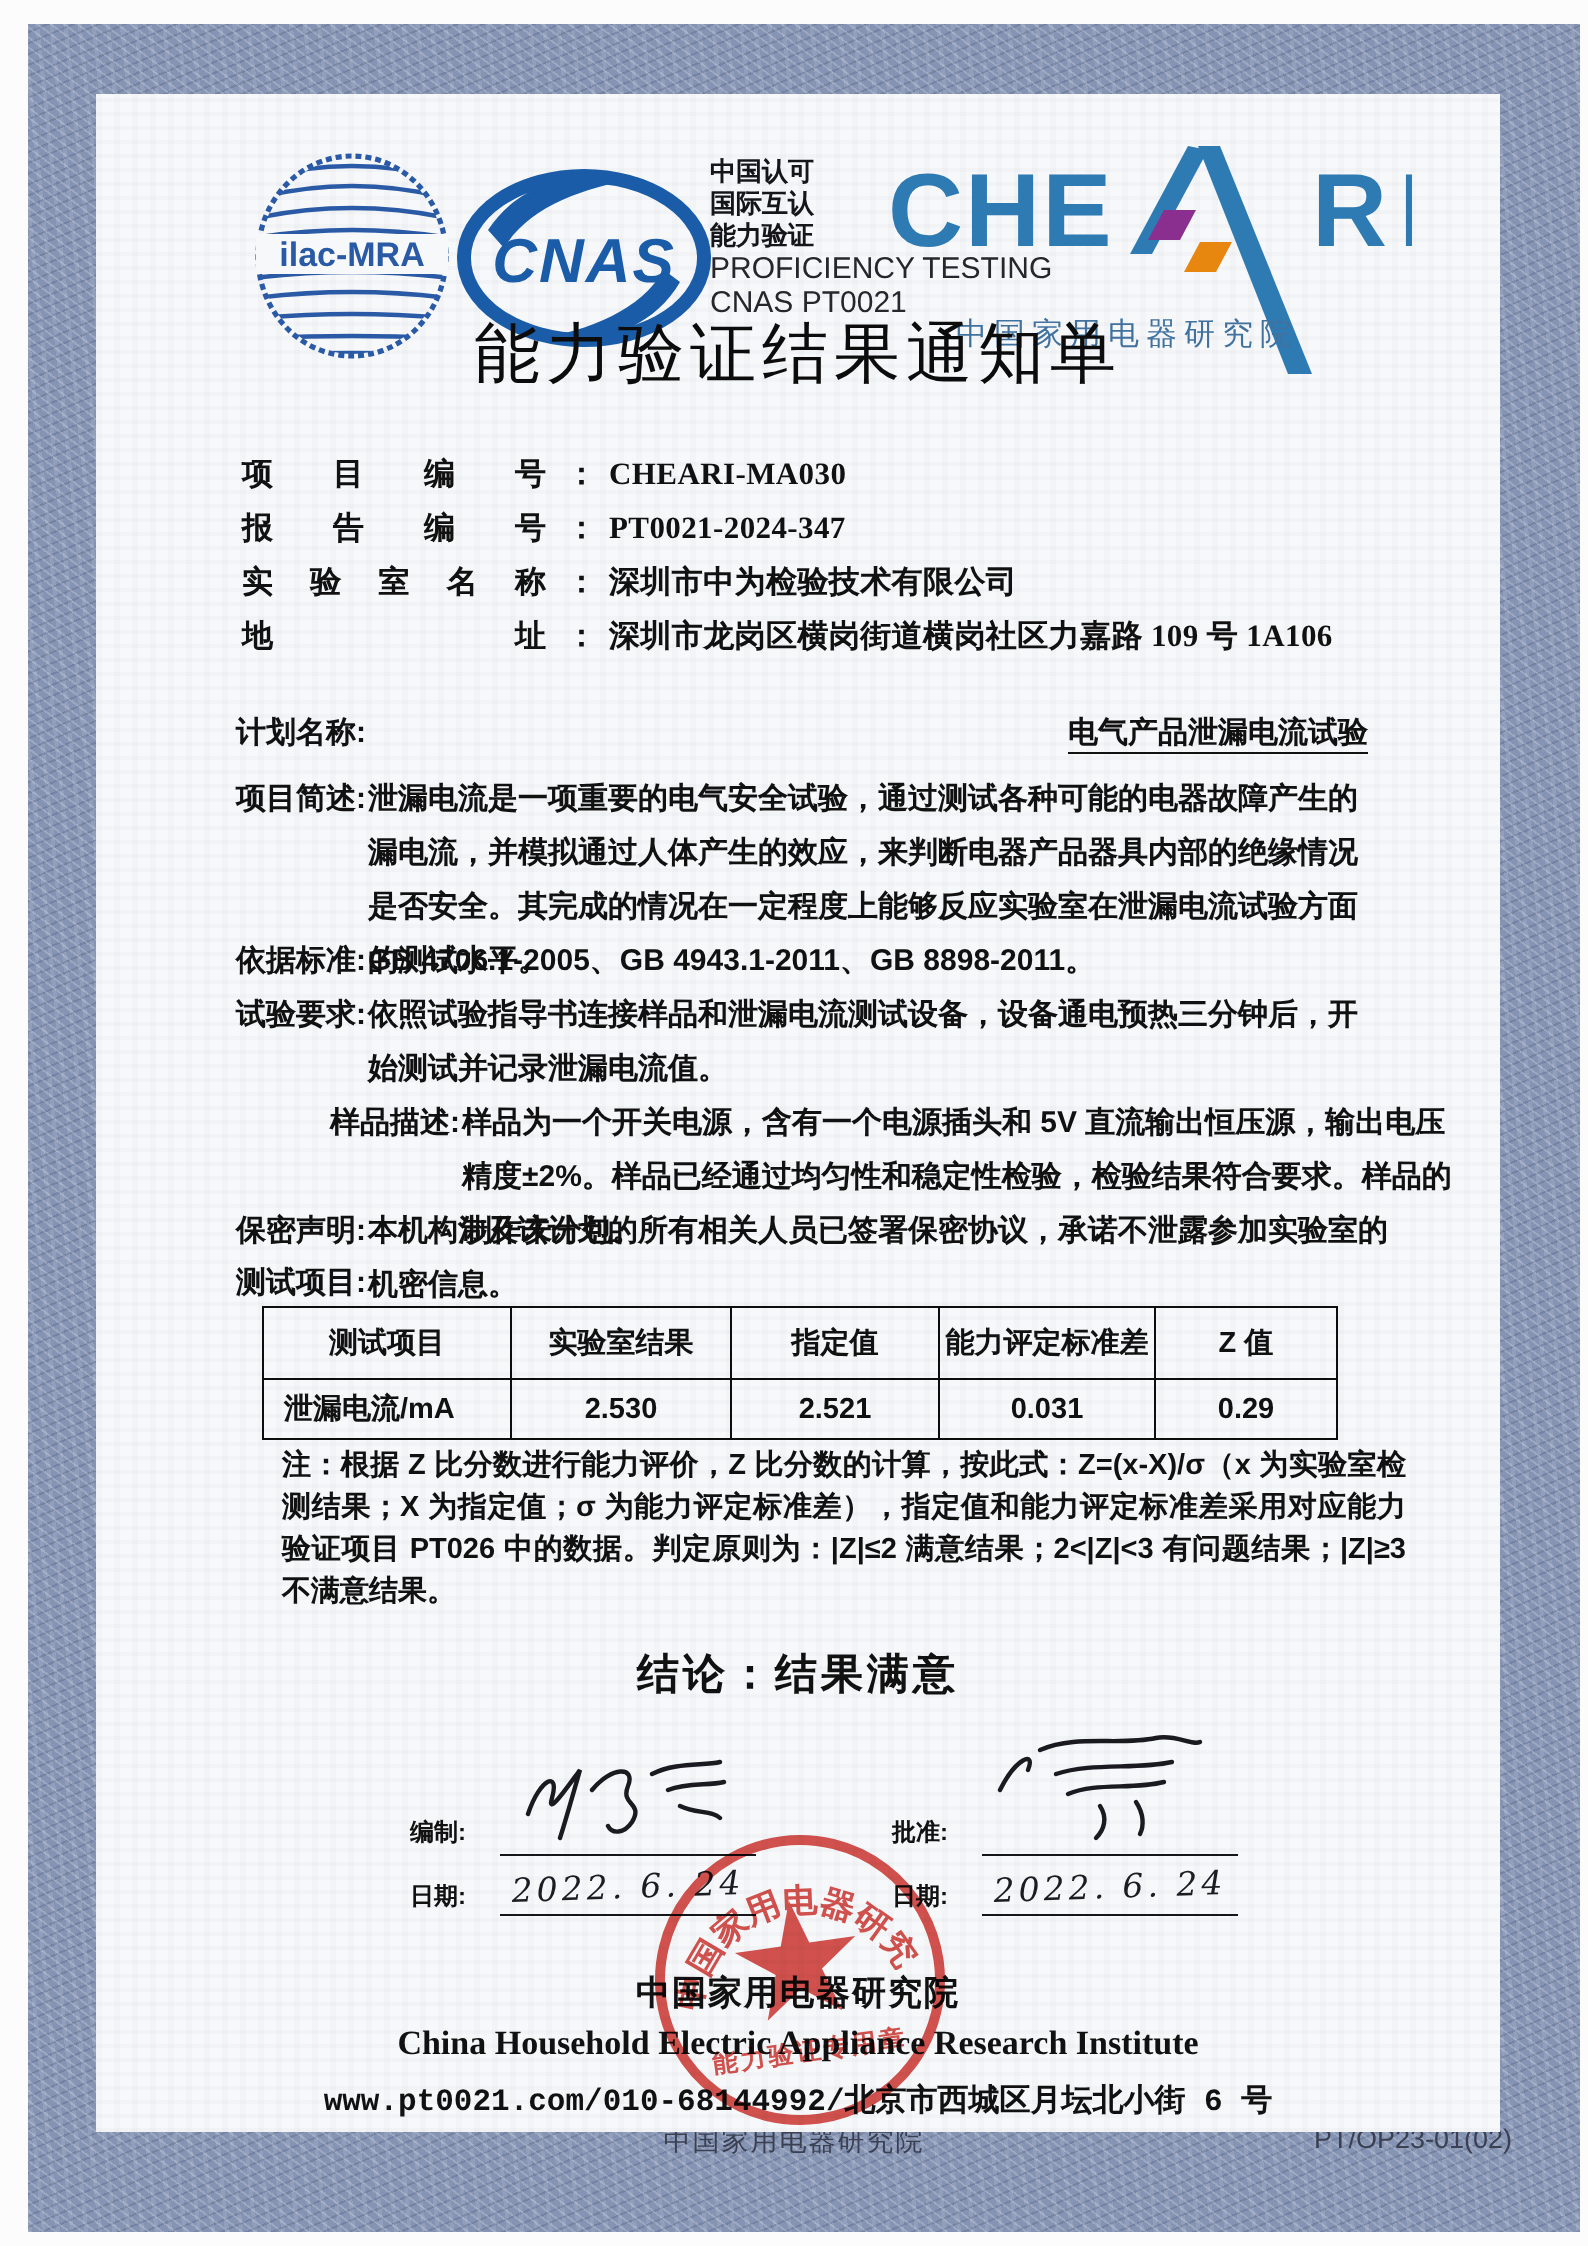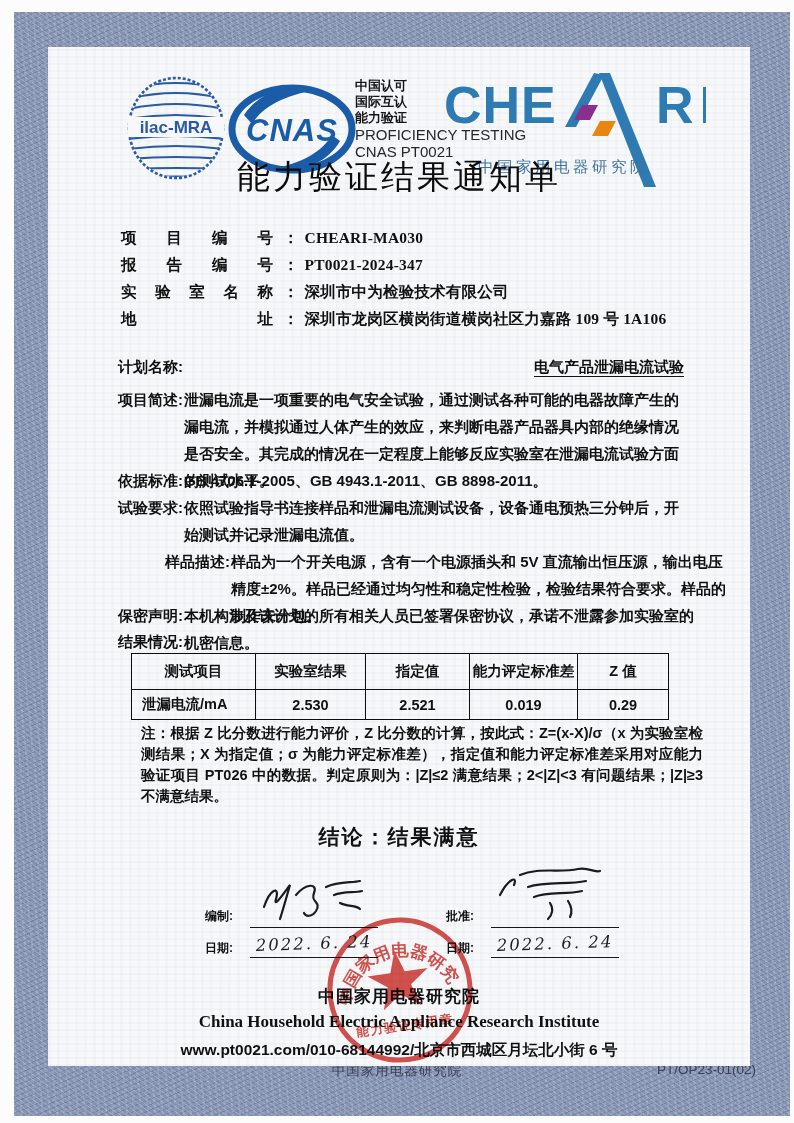--- a/index.html
+++ b/index.html
@@ -58,21 +58,21 @@
   .sig-label{font-size:12px;font-weight:700;height:24px;line-height:24px;}
   .sig-line{border-bottom:1.6px solid #15151a;height:0;}
   .handwrite{font-family:"DejaVu Serif","Liberation Serif",serif;font-style:italic;font-size:16.5px;
              color:#1c1c22;transform:rotate(-2deg);letter-spacing:2px;text-align:center;}
 
   
   .inst-cn{left:0;top:938px;width:100%;text-align:center;font-size:17px;font-weight:700;letter-spacing:1px;}
   .inst-en{left:0;top:965px;width:100%;text-align:center;font-size:17px;font-weight:700;
            font-family:"Liberation Serif","DejaVu Serif",serif;}
   .inst-contact{left:0;top:993px;width:100%;text-align:center;font-size:15.5px;font-weight:700;
-           font-family:Liberation Sans, sans-serif;}
+           font-family:Liberation Mono, monospace;}
 
   
   .stamp{left:272px;top:863px;width:160px;height:160px;mix-blend-mode:multiply;opacity:.88;
          transform:rotate(-8deg);}
 
   
   .footer-center{left:0;top:1062px;width:100%;text-align:center;font-size:13.5px;color:#3a4052;letter-spacing:1px;}
   .footer-right{right:38px;top:1062px;font-size:13.5px;color:#3a4052;}
 </style>
 </head>
@@ -169,33 +169,33 @@
     </div>
     <div class="abs section" style="top:501px;width:566px;margin-left:47px;">
       <span class="slabel">样品描述:</span>
       <span class="stext">样品为一个开关电源，含有一个电源插头和 5V 直流输出恒压源，输出电压精度±2%。样品已经通过均匀性和稳定性检验，检验结果符合要求。样品的制作未分包。</span>
     </div>
     <div class="abs section" style="top:555px;width:580px;">
       <span class="slabel">保密声明:</span>
       <span class="stext">本机构涉及该计划的所有相关人员已签署保密协议，承诺不泄露参加实验室的机密信息。</span>
     </div>
     <div class="abs section" style="top:581px;">
-      <span class="slabel">结果情况:</span>
+      <span class="slabel">测试项目:</span>
     </div>
 
     <div class="abs rtable">
       <div class="cell th">测试项目</div>
       <div class="cell th">实验室结果</div>
       <div class="cell th">指定值</div>
       <div class="cell th">能力评定标准差</div>
       <div class="cell th">Z 值</div>
       <div class="cell td first">泄漏电流/mA</div>
       <div class="cell td">2.530</div>
       <div class="cell td">2.521</div>
-      <div class="cell td">0.019</div>
+      <div class="cell td">0.031</div>
       <div class="cell td">0.29</div>
     </div>
 
     <div class="abs note">注：根据 Z 比分数进行能力评价，Z 比分数的计算，按此式：Z=(x-X)/σ（x 为实验室检测结果；X 为指定值；σ 为能力评定标准差），指定值和能力评定标准差采用对应能力验证项目 PT026 中的数据。判定原则为：|Z|≤2 满意结果；2&lt;|Z|&lt;3 有问题结果；|Z|≥3 不满意结果。</div>
 
     <div class="abs conclusion">结论：结果满意</div>
 
     <div class="abs sig-label" style="left:157px;top:857px;">编制:</div>
     <svg class="abs" style="left:208px;top:826px;" width="120" height="52" viewBox="0 0 120 52">
       <g fill="none" stroke="#1a1a20" stroke-width="2.2" stroke-linecap="round">

